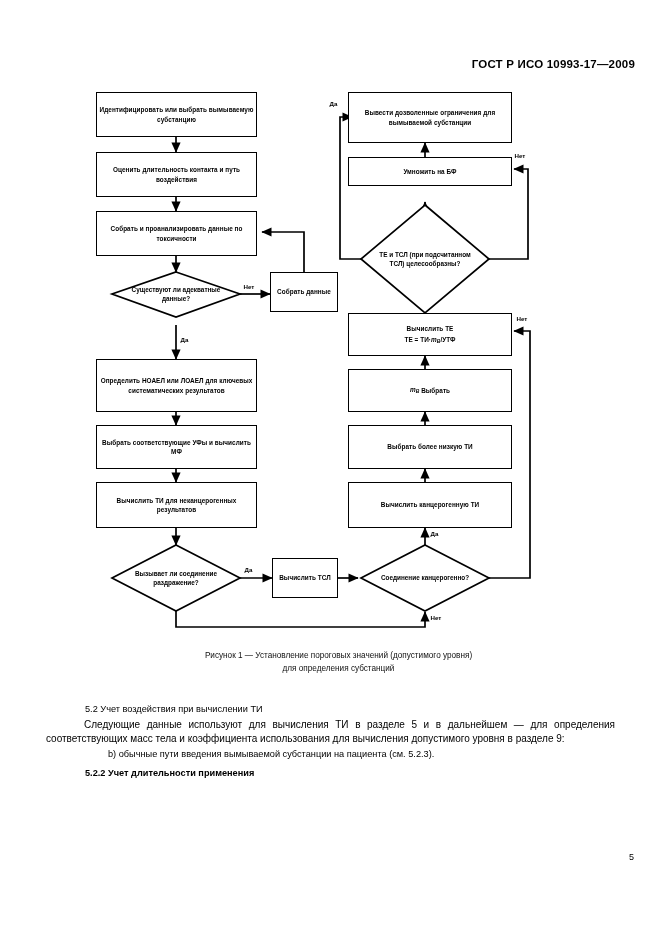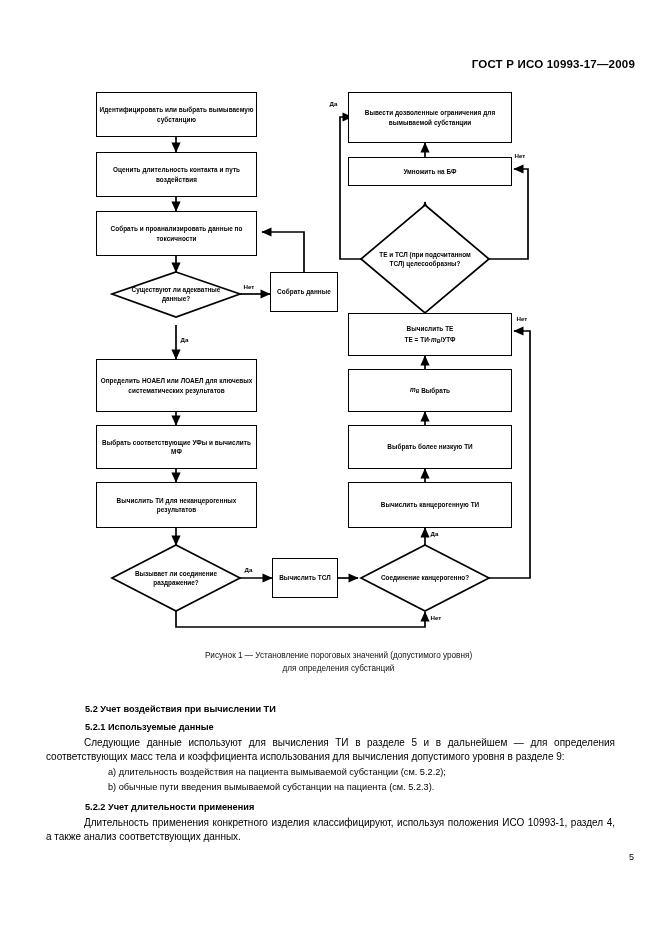--- a/index.html
+++ b/index.html
@@ -58,21 +58,21 @@
 
   
   .caption{
     position:absolute;left:8px;top:650px;width:661px;
     text-align:center;font-size:8.2px;line-height:1.55;color:#111;
   }
 
   
   .body-text{position:absolute;left:0;top:700px;width:661px;}
   .h2{
-    margin:0 0 0 85px;font-size:9.2px;font-weight:bold;padding-top:4px;
+    margin:0 0 0 85px;font-size:9.2px;font-weight:normal;padding-top:4px;
   }
   .h3{
     margin:0 0 0 85px;font-size:9.2px;font-weight:bold;padding-top:8px;
   }
   .para{
     margin:4px 46px 0 46px;
     font-size:10px;line-height:1.42;
     text-align:justify;
     text-indent:38px;
   }
@@ -236,22 +236,19 @@
     </div>
   </div>
 
   <div class="caption">
     <div>Рисунок  1 — Установление пороговых значений (допустимого уровня)</div>
     <div>для определения субстанций</div>
   </div>
 
   <div class="body-text">
     <div class="h2">5.2  Учет воздействия при вычислении ТИ</div>
-    <div class="h3">5.2.1  Используемые данные</div>
     <div class="para">Следующие данные используют для вычисления ТИ в разделе 5 и в дальнейшем — для определения соответствующих масс тела и коэффициента использования для вычисления допустимого уровня в разделе 9:</div>
-    <div class="list-item">a)  длительность воздействия на пациента вымываемой субстанции (см. 5.2.2);</div>
     <div class="list-item">b)  обычные пути введения вымываемой субстанции на пациента (см. 5.2.3).</div>
     <div class="h3" style="padding-top:7px">5.2.2  Учет длительности применения</div>
-    <div class="para">Длительность применения конкретного изделия классифицируют, используя положения ИСО 10993-1, раздел 4, а также анализ соответствующих данных.</div>
   </div>
 
   <div class="pagenum">5</div>
 </div>
 
 </body></html>

